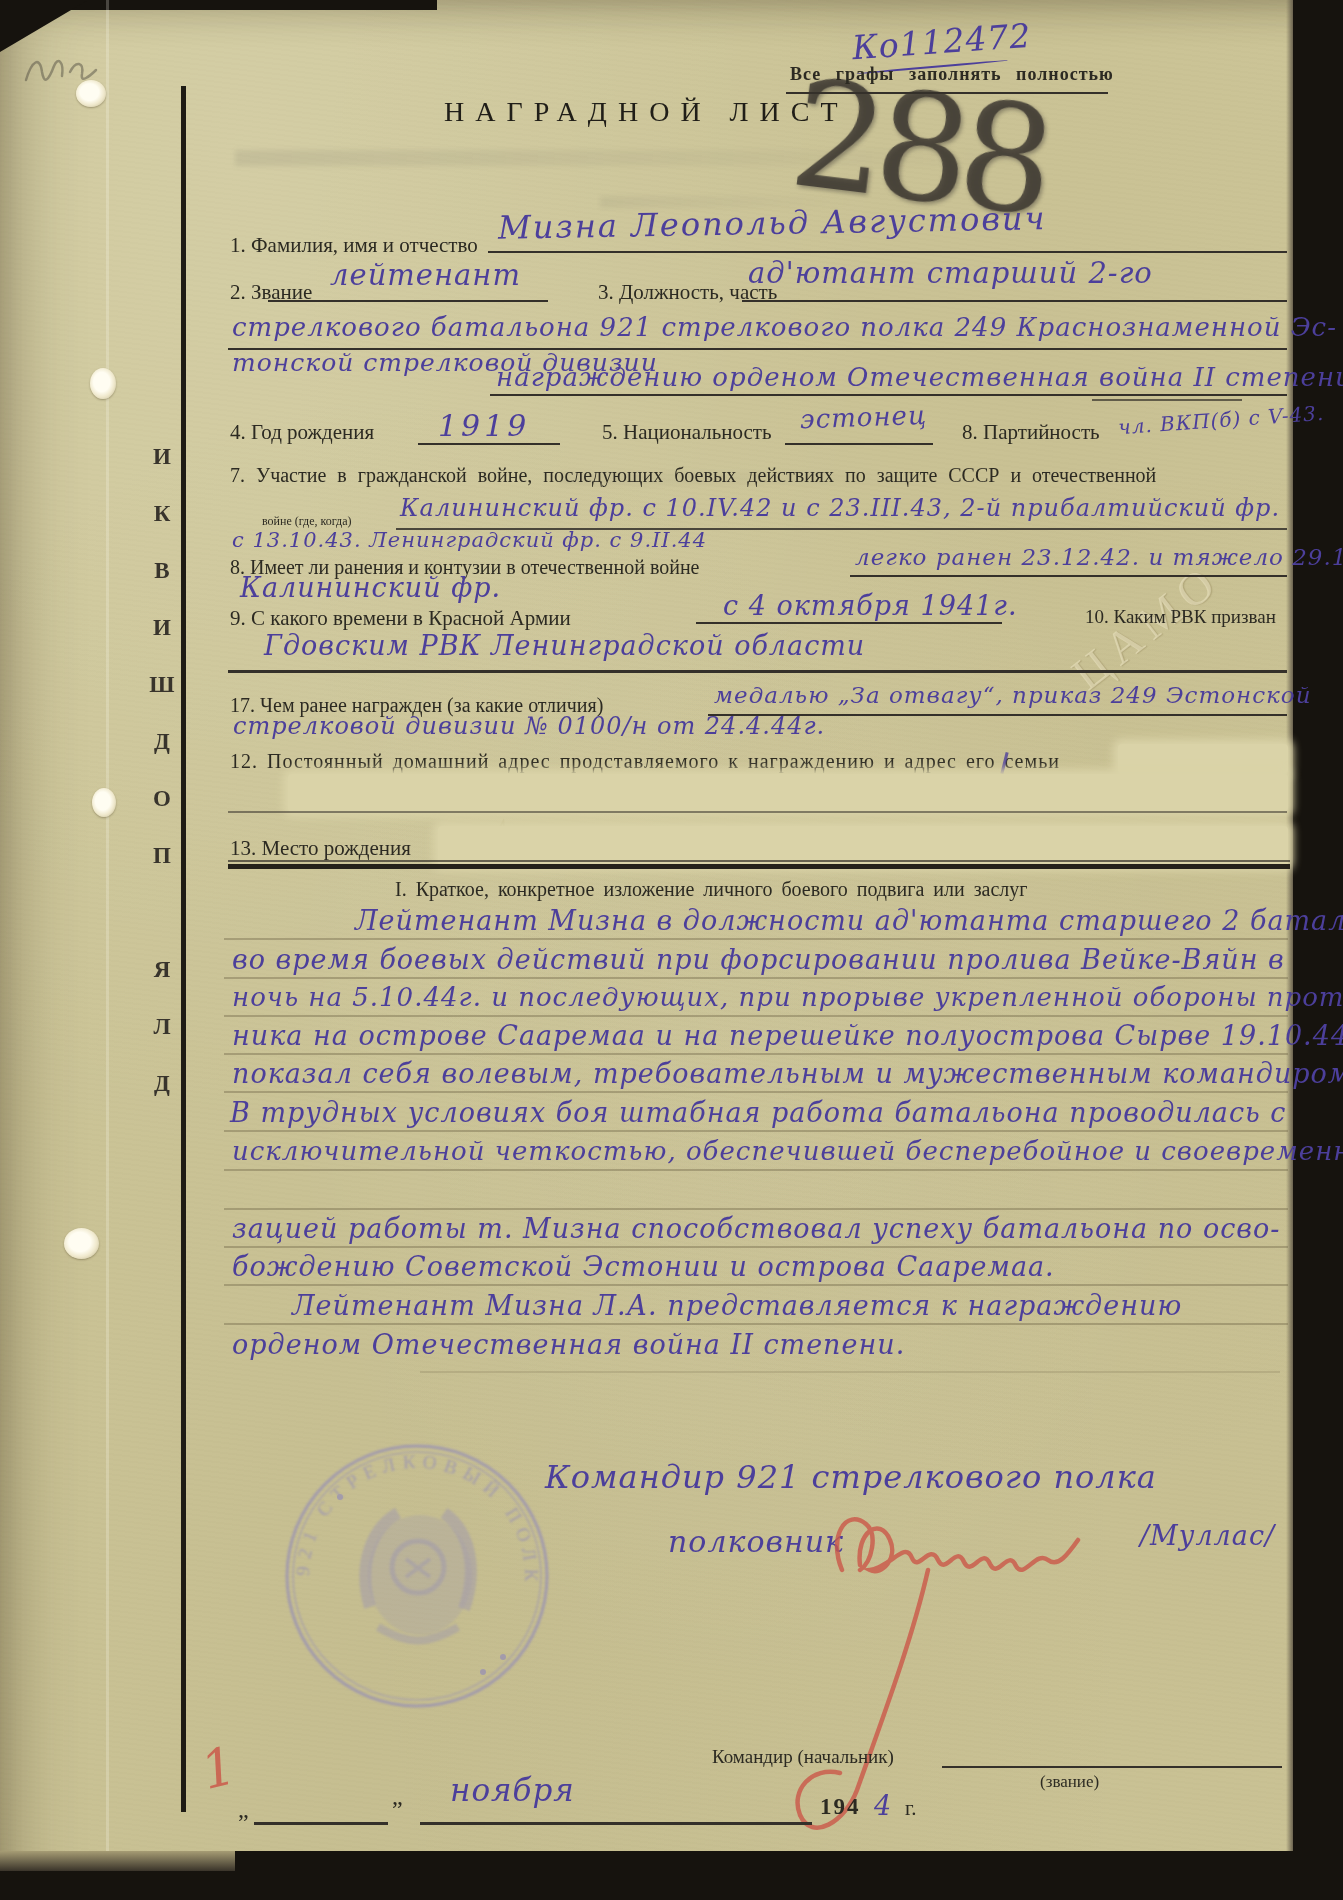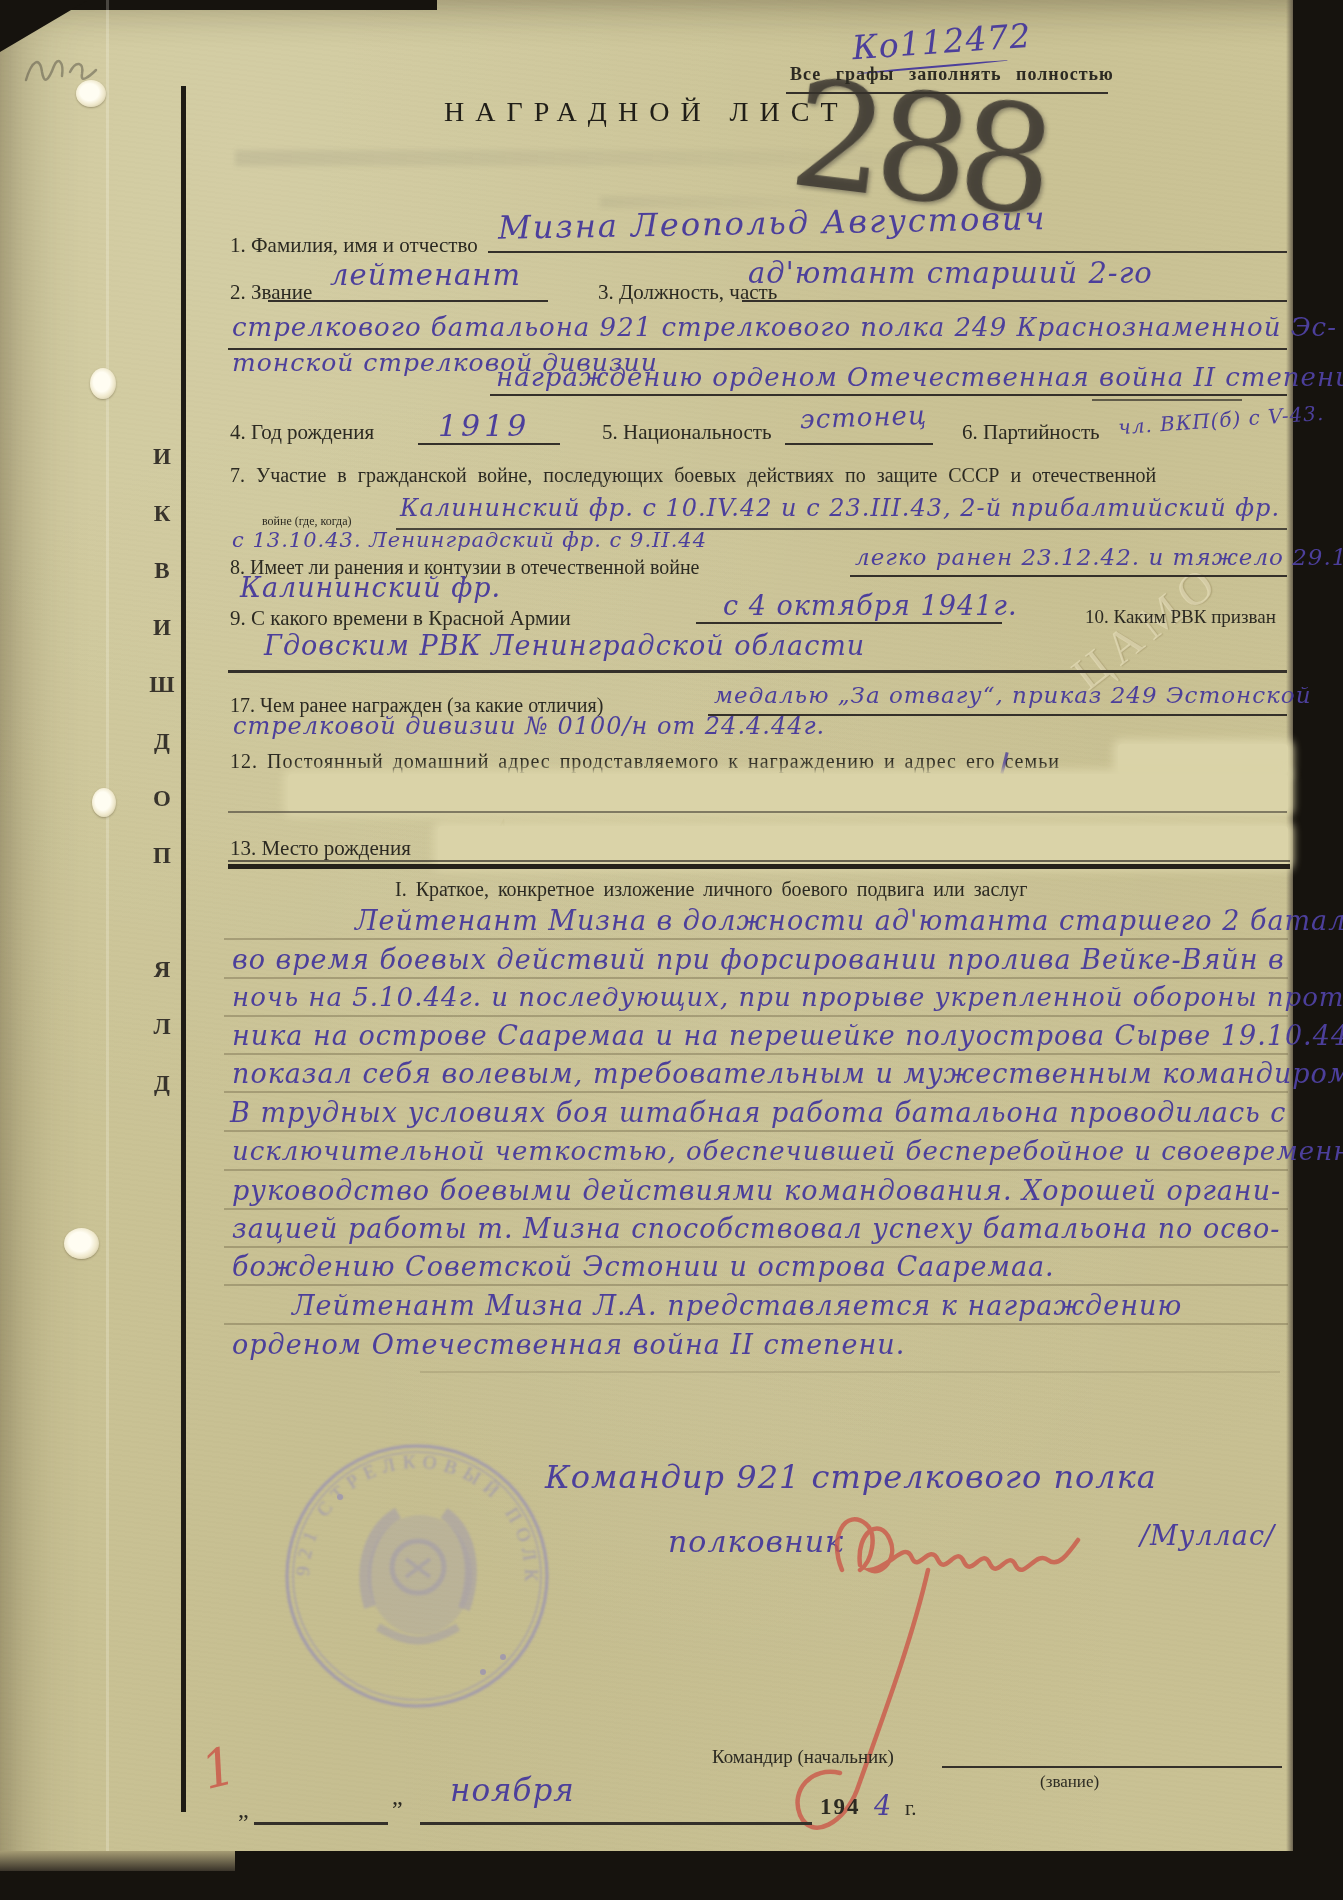--- a/index.html
+++ b/index.html
@@ -98,21 +98,21 @@
   <div class="hw" style="left:496px;top:362px;font-size:26px;">награждению орденом Отечественная война II степени</div>
   <div class="rule" style="left:490px;top:394px;width:797px;"></div>
   <div class="rule" style="left:1092px;top:399px;width:150px;height:1.5px;opacity:.7;"></div>
 
   <div class="print" style="left:230px;top:420px;font-size:21px;">4. Год рождения</div>
   <div class="hw" style="left:438px;top:408px;font-size:30px;letter-spacing:4px;">1919</div>
   <div class="rule" style="left:418px;top:443px;width:142px;"></div>
   <div class="print" style="left:602px;top:420px;font-size:21px;">5. Национальность</div>
   <div class="hw" style="left:800px;top:402px;font-size:26px;transform:rotate(-2deg);">эстонец</div>
   <div class="rule" style="left:785px;top:443px;width:148px;"></div>
-  <div class="print" style="left:962px;top:420px;font-size:21px;">6. Партийность</div>
+  <div class="print" style="left:962px;top:420px;font-size:21px;">8. Партийность</div>
   <div class="hw" style="left:1118px;top:408px;font-size:20px;transform:rotate(-4deg);">чл. ВКП(б) с V-43.</div>
 
   <div class="print" style="left:230px;top:464px;font-size:20px;word-spacing:6px;">7. Участие в гражданской войне, последующих боевых действиях по защите СССР и отечественной</div>
   <div class="print" style="left:230px;top:514px;font-size:12px;margin-left:32px;">войне (где, когда)</div>
   <div class="hw" style="left:400px;top:494px;font-size:24px;">Калининский фр. с 10.IV.42 и с 23.III.43, 2-й прибалтийский фр.</div>
   <div class="rule" style="left:396px;top:528px;width:891px;opacity:.85;"></div>
   <div class="hw" style="left:232px;top:528px;font-size:21px;">с 13.10.43.  Ленинградский фр. с 9.II.44</div>
 
   <div class="print" style="left:230px;top:556px;font-size:20px;">8. Имеет ли ранения и контузии в отечественной войне</div>
   <div class="hw" style="left:855px;top:544px;font-size:23px;">легко ранен 23.12.42. и тяжело 29.12.42.</div>
@@ -158,21 +158,20 @@
   <div class="frule" style="left:224px;top:1323px;width:1064px;"></div>
   <div class="frule" style="left:420px;top:1371px;width:860px;opacity:.5;"></div>
 
   <div class="hw" style="left:355px;top:905px;font-size:27px;">Лейтенант Мизна в должности ад'ютанта старшего 2 батальона</div>
   <div class="hw" style="left:232px;top:944px;font-size:27px;">во время боевых действий при форсировании пролива Вейке-Вяйн в</div>
   <div class="hw" style="left:232px;top:982px;font-size:26px;">ночь на 5.10.44г. и последующих, при прорыве укрепленной обороны против-</div>
   <div class="hw" style="left:232px;top:1020px;font-size:27px;">ника на острове Сааремаа и на перешейке полуострова Сырве 19.10.44.</div>
   <div class="hw" style="left:232px;top:1058px;font-size:27px;">показал себя волевым, требовательным и мужественным командиром.</div>
   <div class="hw" style="left:230px;top:1097px;font-size:27px;">В трудных условиях боя штабная работа батальона проводилась с</div>
   <div class="hw" style="left:232px;top:1136px;font-size:26px;">исключительной четкостью, обеспечившей бесперебойное и своевременное</div>
-  <div class="hw" style="left:232px;top:1175px;font-size:27px;">руководство боевыми действиями командования. Хорошей органи-</div>
   <div class="hw" style="left:232px;top:1213px;font-size:27px;">зацией работы т. Мизна способствовал успеху батальона по осво-</div>
   <div class="hw" style="left:292px;top:1290px;font-size:27px;">Лейтенант Мизна Л.А. представляется к награждению</div>
   <div class="hw" style="left:232px;top:1251px;font-size:27px;">бождению Советской Эстонии и острова Сааремаа.</div>
   <div class="hw" style="left:232px;top:1329px;font-size:27px;">орденом Отечественная война II степени.</div>
 
   <svg style="position:absolute;left:278px;top:1437px;opacity:.60;" width="278" height="278" viewBox="0 0 278 278">
     <defs>
       <filter id="blr">
           <feGaussianBlur stdDeviation="1.2"></feGaussianBlur>
         </filter>

